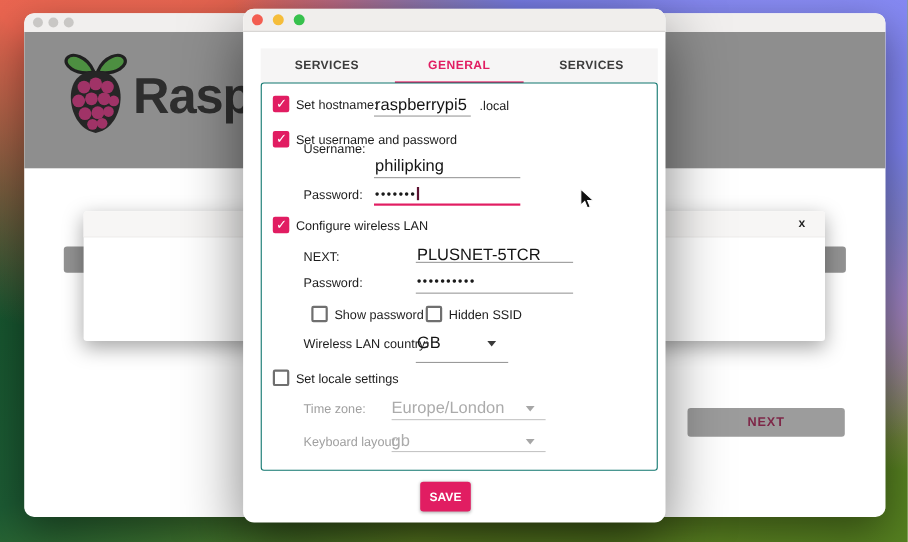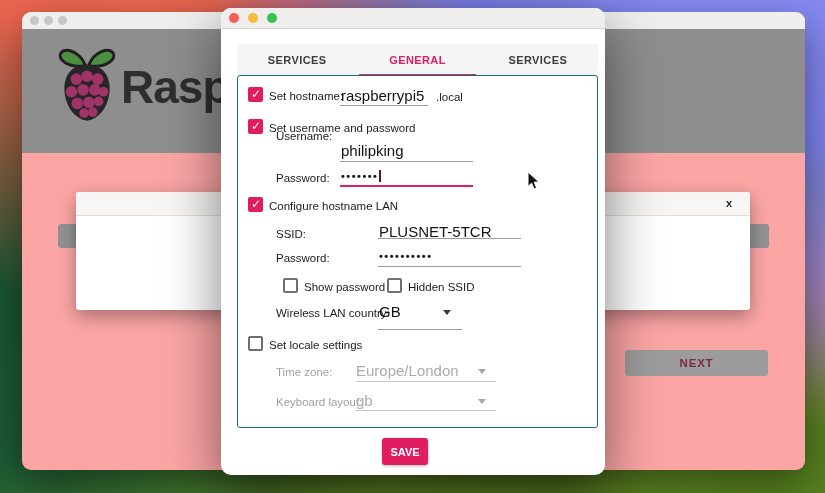--- a/index.html
+++ b/index.html
@@ -13,21 +13,21 @@
       radial-gradient(circle at 103% 55%, #cf7fae 0%, rgba(207,127,174,0) 18%),
       radial-gradient(circle at 18% -25%, #ef6b57 0%, #ea6550 22%, rgba(234,101,80,0) 48%),
       radial-gradient(circle at -12% 38%, #124f2b 0%, #1d5c34 30%, rgba(29,92,52,0) 58%),
       linear-gradient(100deg, #79a42e 0%, #6d9628 50%, #558020 100%);
   }
   
   .main-window {
     position:absolute; left:22px; top:12px; width:783px; height:458px;
     border-radius:9px; overflow:hidden;
     box-shadow:0 14px 40px rgba(0,0,0,.45);
-    background:#fca5a5;
+    background:#ffffff;
   }
   .mw-titlebar {
     position:absolute; left:0; top:0; width:100%; height:17px;
     background:#f1efee; display:flex; align-items:center; padding-left:8px; gap:5px;
   }
   .mw-dot { width:9px; height:9px; border-radius:50%; background:#c9c7c5; }
   .mw-header { position:absolute; left:0; top:17px; width:100%; height:124px; background:#8e8e8e; }
   .logo { position:absolute; left:34px; top:32px; }
   .brand {
     position:absolute; left:99px; top:48px;
@@ -45,21 +45,21 @@
   .inner-dialog-header {
     position:absolute; left:0; top:0; width:100%; height:24px;
     background:#f7f6f5; border-bottom:1px solid #e2e0de;
     border-radius:3px 3px 0 0;
   }
   .inner-close {
     position:absolute; right:18px; top:5px; font-size:11px; font-weight:bold; color:#1f1f1f;
     cursor:default;
   }
   .next-btn {
-    position:absolute; left:603px; top:338px; width:143px; height:26px;
+    position:absolute; left:603px; top:359px; width:143px; height:26px;
     background:#9c9c9c; border:none; border-radius:3px;
     font-family:inherit; font-size:11.5px; font-weight:bold; letter-spacing:.8px;
     color:var(--maroon,#7e2748);
   }
   
   .modal {
     position:absolute; left:221px; top:8px; width:384px; height:467px;
     background:#ffffff; border-radius:10px; overflow:hidden;
     box-shadow:0 20px 55px rgba(0,0,0,.5);
   }
@@ -198,23 +198,23 @@
 
     <span class="sub-label" style="left:38px; top:54px;">Username:</span>
     <span class="value-text" style="left:103px; top:66px;">philipking</span>
     <span class="underline" style="left:102px; top:85px; width:133px;"></span>
 
     <span class="sub-label" style="left:38px; top:96px;">Password:</span>
     <span class="mask-text" style="left:103px; top:94px;"><span>•••••••</span><span class="caret"></span></span>
     <span class="underline focus" style="left:102px; top:109px; width:133px;"></span>
 
     <span class="cb checked" style="left:10px; top:121px;"></span>
-    <span class="row-label" style="left:31px; top:124px;">Configure hostname LAN</span>
-
-    <span class="sub-label" style="left:38px; top:152px;">SSID:</span>
+    <span class="row-label" style="left:31px; top:124px;">Configure wireless LAN</span>
+
+    <span class="sub-label" style="left:38px; top:152px;">NEXT:</span>
     <span class="value-text" style="left:141px; top:147px;">PLUSNET-5TCR</span>
     <span class="underline" style="left:140px; top:162px; width:143px;"></span>
 
     <span class="sub-label" style="left:38px; top:176px;">Password:</span>
     <span class="mask-text" style="left:141px; top:174px;">••••••••••</span>
     <span class="underline" style="left:140px; top:190px; width:143px;"></span>
 
     <span class="cb" style="left:45px; top:202px;"></span>
     <span class="row-label" style="left:66px; top:205px;">Show password</span>
     <span class="cb" style="left:149px; top:202px;"></span>

